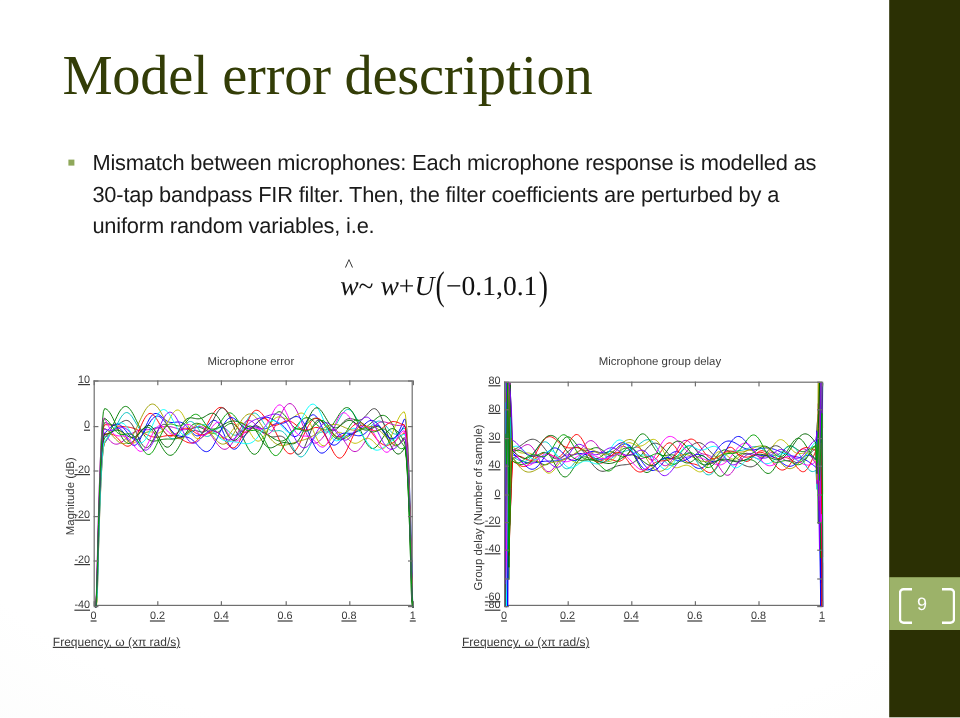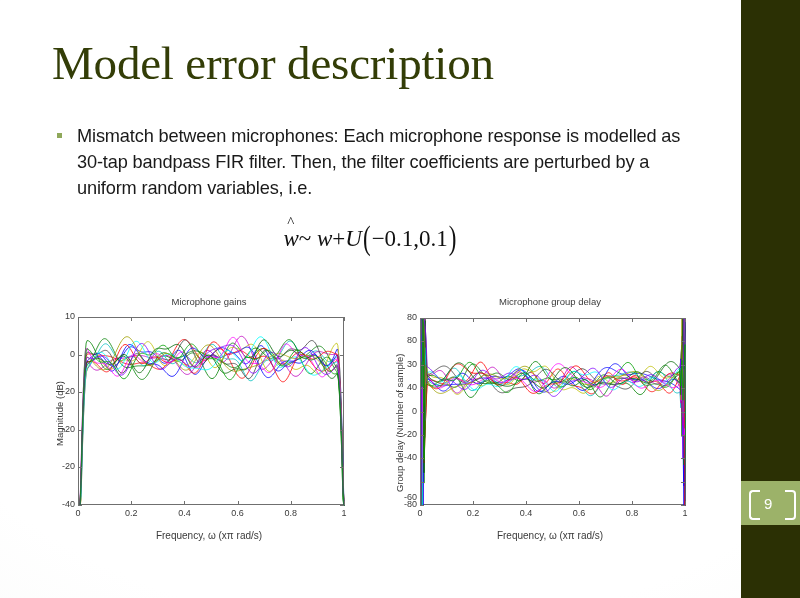--- a/index.html
+++ b/index.html
@@ -158,37 +158,38 @@
     color: #3a3a3a;
     white-space: nowrap;
     transform-origin: 0 0;
     transform: rotate(-90deg);
     font-family: "Liberation Sans", sans-serif;
   }
   .x-axis-label {
     position: absolute;
     left: 0;
     width: 100%;
-    text-align: center;
     font-size: 10px;
     color: #3a3a3a;
     font-family: "Liberation Sans", sans-serif;
+    text-decoration: underline;
   }
   .plot-frame {
     position: absolute;
     box-sizing: border-box;
     border: 1px solid #6f6f6f;
     background: #ffffff;
   }
   .tick-label {
     position: absolute;
     font-size: 9px;
     color: #3a3a3a;
     font-family: "Liberation Sans", sans-serif;
     white-space: nowrap;
+    text-decoration: underline;
   }
   .tick-label.y { text-align: right; }
   .tick-label.x { text-align: center; }
   svg.traces { position: absolute; top: 0; left: 0; display: block; }
 </style>
 </head>
 <body>
 
 <div id="slide">
 
@@ -204,21 +205,21 @@
   <div id="bullet-block">
     <span id="bullet-marker"></span>
     <span id="bullet-text">Mismatch between microphones: Each microphone response is modelled as 30-tap bandpass FIR filter. Then, the filter coefficients are perturbed by a uniform random variables, i.e.</span>
   </div>
 
   <div id="equation">
     <span class="hatw">w</span><span>~</span>&nbsp;<span class="ital">w</span><span>+</span><span class="ital">U</span><span class="bigparen">(</span><span>−0.1,0.1</span><span class="bigparen">)</span>
   </div>
 
   <div class="figure" id="figure-left">
-    <div class="fig-title">Microphone gains</div>
+    <div class="fig-title">Microphone error</div>
     <div class="y-axis-label" id="ylab-left" style="left: 10px; top: 150px;">Magnitude (dB)</div>
     <div class="plot-frame" id="plot-left" style="left: 34px; top: 21px; width: 266px; height: 188px;">
       <svg class="traces" id="svg-left" width="266" height="188">
           <path d="M0.00 188.08 L1.02 188.13 L2.05 179.43 L3.07 140.20 L4.09 108.12 L5.12 83.20 L6.14 65.41 L7.16 54.78 L8.18 51.18 L9.21 49.75 L10.23 48.17 L11.25 46.51 L12.28 44.83 L13.30 43.22 L14.32 41.74 L15.35 40.46 L16.37 39.45 L17.39 38.76 L18.42 38.42 L19.44 38.45 L20.46 38.86 L21.48 39.62 L22.51 40.69 L23.53 42.04 L24.55 43.58 L25.58 45.25 L26.60 46.95 L27.62 48.59 L28.65 50.09 L29.67 51.36 L30.69 52.34 L31.72 52.95 L32.74 53.16 L33.76 52.94 L34.78 52.28 L35.81 51.20 L36.83 49.73 L37.85 47.91 L38.88 45.82 L39.90 43.53 L40.92 41.12 L41.95 38.67 L42.97 36.29 L43.99 34.04 L45.02 32.01 L46.04 30.25 L47.06 28.81 L48.08 27.71 L49.11 26.98 L50.13 26.60 L51.15 26.56 L52.18 26.82 L53.20 27.33 L54.22 28.04 L55.25 28.88 L56.27 29.79 L57.29 30.71 L58.32 31.58 L59.34 32.37 L60.36 33.02 L61.38 33.53 L62.41 33.88 L63.43 34.07 L64.45 34.13 L65.48 34.08 L66.50 33.96 L67.52 33.82 L68.55 33.70 L69.57 33.64 L70.59 33.69 L71.62 33.89 L72.64 34.26 L73.66 34.81 L74.68 35.54 L75.71 36.45 L76.73 37.49 L77.75 38.65 L78.78 39.86 L79.80 41.08 L80.82 42.24 L81.85 43.28 L82.87 44.15 L83.89 44.79 L84.92 45.16 L85.94 45.24 L86.96 45.00 L87.98 44.46 L89.01 43.62 L90.03 42.53 L91.05 41.24 L92.08 39.80 L93.10 38.30 L94.12 36.81 L95.15 35.41 L96.17 34.19 L97.19 33.22 L98.22 32.56 L99.24 32.26 L100.26 32.36 L101.28 32.87 L102.31 33.80 L103.33 35.12 L104.35 36.78 L105.38 38.73 L106.40 40.91 L107.42 43.21 L108.45 45.57 L109.47 47.87 L110.49 50.04 L111.52 51.99 L112.54 53.64 L113.56 54.93 L114.58 55.82 L115.61 56.29 L116.63 56.32 L117.65 55.93 L118.68 55.14 L119.70 54.02 L120.72 52.61 L121.75 50.98 L122.77 49.22 L123.79 47.40 L124.82 45.59 L125.84 43.87 L126.86 42.30 L127.88 40.94 L128.91 39.80 L129.93 38.92 L130.95 38.30 L131.98 37.93 L133.00 37.79 L134.02 37.83 L135.05 38.02 L136.07 38.30 L137.09 38.63 L138.12 38.94 L139.14 39.19 L140.16 39.35 L141.18 39.38 L142.21 39.27 L143.23 39.02 L144.25 38.62 L145.28 38.11 L146.30 37.52 L147.32 36.89 L148.35 36.26 L149.37 35.68 L150.39 35.22 L151.42 34.90 L152.44 34.77 L153.46 34.86 L154.48 35.18 L155.51 35.73 L156.53 36.51 L157.55 37.48 L158.58 38.60 L159.60 39.83 L160.62 41.10 L161.65 42.34 L162.67 43.48 L163.69 44.46 L164.72 45.21 L165.74 45.68 L166.76 45.82 L167.78 45.62 L168.81 45.06 L169.83 44.16 L170.85 42.93 L171.88 41.42 L172.90 39.70 L173.92 37.83 L174.95 35.91 L175.97 34.00 L176.99 32.21 L178.02 30.62 L179.04 29.31 L180.06 28.34 L181.08 27.77 L182.11 27.64 L183.13 27.96 L184.15 28.72 L185.18 29.90 L186.20 31.47 L187.22 33.35 L188.25 35.49 L189.27 37.80 L190.29 40.18 L191.32 42.56 L192.34 44.84 L193.36 46.95 L194.38 48.80 L195.41 50.35 L196.43 51.56 L197.45 52.40 L198.48 52.87 L199.50 52.98 L200.52 52.76 L201.55 52.25 L202.57 51.51 L203.59 50.59 L204.62 49.57 L205.64 48.51 L206.66 47.47 L207.68 46.51 L208.71 45.67 L209.73 44.99 L210.75 44.49 L211.78 44.17 L212.80 44.03 L213.82 44.04 L214.85 44.17 L215.87 44.39 L216.89 44.65 L217.92 44.89 L218.94 45.08 L219.96 45.16 L220.98 45.11 L222.01 44.90 L223.03 44.51 L224.05 43.95 L225.08 43.23 L226.10 42.37 L227.12 41.41 L228.15 40.41 L229.17 39.40 L230.19 38.46 L231.22 37.63 L232.24 36.97 L233.26 36.52 L234.28 36.32 L235.31 36.40 L236.33 36.75 L237.35 37.37 L238.38 38.24 L239.40 39.31 L240.42 40.54 L241.45 41.86 L242.47 43.19 L243.49 44.46 L244.52 45.59 L245.54 46.50 L246.56 47.13 L247.58 47.42 L248.61 47.33 L249.63 46.84 L250.65 45.94 L251.68 44.64 L252.70 42.97 L253.72 41.00 L254.75 38.77 L255.77 36.38 L256.79 33.90 L257.82 31.44 L258.84 31.45 L259.86 38.93 L260.88 54.09 L261.91 77.02 L262.93 107.75 L263.95 146.34 L264.98 188.03 L266.00 188.47" fill="none" stroke="#0000ff" stroke-width="0.8"></path>
           <path d="M0.00 188.10 L1.02 188.55 L2.05 169.17 L3.07 130.96 L4.09 99.95 L5.12 76.07 L6.14 59.30 L7.16 49.62 L8.18 46.85 L9.21 46.11 L10.23 45.04 L11.25 43.65 L12.28 41.98 L13.30 40.09 L14.32 38.01 L15.35 35.81 L16.37 33.56 L17.39 31.31 L18.42 29.14 L19.44 27.11 L20.46 25.28 L21.48 23.70 L22.51 22.42 L23.53 21.47 L24.55 20.88 L25.58 20.67 L26.60 20.83 L27.62 21.36 L28.65 22.23 L29.67 23.43 L30.69 24.91 L31.72 26.63 L32.74 28.53 L33.76 30.57 L34.78 32.69 L35.81 34.84 L36.83 36.96 L37.85 39.00 L38.88 40.93 L39.90 42.71 L40.92 44.30 L41.95 45.68 L42.97 46.85 L43.99 47.80 L45.02 48.54 L46.04 49.07 L47.06 49.41 L48.08 49.58 L49.11 49.61 L50.13 49.53 L51.15 49.37 L52.18 49.15 L53.20 48.91 L54.22 48.66 L55.25 48.43 L56.27 48.23 L57.29 48.07 L58.32 47.96 L59.34 47.89 L60.36 47.86 L61.38 47.87 L62.41 47.89 L63.43 47.91 L64.45 47.91 L65.48 47.87 L66.50 47.79 L67.52 47.63 L68.55 47.40 L69.57 47.07 L70.59 46.65 L71.62 46.13 L72.64 45.52 L73.66 44.84 L74.68 44.09 L75.71 43.29 L76.73 42.47 L77.75 41.65 L78.78 40.85 L79.80 40.11 L80.82 39.45 L81.85 38.89 L82.87 38.45 L83.89 38.14 L84.92 37.97 L85.94 37.95 L86.96 38.08 L87.98 38.34 L89.01 38.72 L90.03 39.20 L91.05 39.75 L92.08 40.35 L93.10 40.96 L94.12 41.56 L95.15 42.10 L96.17 42.56 L97.19 42.90 L98.22 43.11 L99.24 43.17 L100.26 43.07 L101.28 42.80 L102.31 42.36 L103.33 41.78 L104.35 41.07 L105.38 40.25 L106.40 39.37 L107.42 38.46 L108.45 37.56 L109.47 36.73 L110.49 36.00 L111.52 35.42 L112.54 35.03 L113.56 34.86 L114.58 34.96 L115.61 35.33 L116.63 35.99 L117.65 36.95 L118.68 38.18 L119.70 39.68 L120.72 41.40 L121.75 43.32 L122.77 45.39 L123.79 47.53 L124.82 49.71 L125.84 51.85 L126.86 53.88 L127.88 55.74 L128.91 57.38 L129.93 58.72 L130.95 59.73 L131.98 60.36 L133.00 60.59 L134.02 60.40 L135.05 59.77 L136.07 58.73 L137.09 57.29 L138.12 55.49 L139.14 53.36 L140.16 50.97 L141.18 48.37 L142.21 45.63 L143.23 42.83 L144.25 40.04 L145.28 37.33 L146.30 34.77 L147.32 32.41 L148.35 30.33 L149.37 28.55 L150.39 27.13 L151.42 26.07 L152.44 25.40 L153.46 25.11 L154.48 25.18 L155.51 25.59 L156.53 26.31 L157.55 27.29 L158.58 28.48 L159.60 29.82 L160.62 31.25 L161.65 32.71 L162.67 34.14 L163.69 35.49 L164.72 36.70 L165.74 37.74 L166.76 38.57 L167.78 39.16 L168.81 39.50 L169.83 39.59 L170.85 39.44 L171.88 39.05 L172.90 38.46 L173.92 37.71 L174.95 36.83 L175.97 35.86 L176.99 34.86 L178.02 33.86 L179.04 32.93 L180.06 32.10 L181.08 31.42 L182.11 30.91 L183.13 30.61 L184.15 30.53 L185.18 30.68 L186.20 31.07 L187.22 31.68 L188.25 32.50 L189.27 33.52 L190.29 34.69 L191.32 35.98 L192.34 37.36 L193.36 38.79 L194.38 40.22 L195.41 41.61 L196.43 42.94 L197.45 44.16 L198.48 45.25 L199.50 46.19 L200.52 46.95 L201.55 47.53 L202.57 47.93 L203.59 48.14 L204.62 48.19 L205.64 48.07 L206.66 47.82 L207.68 47.45 L208.71 46.99 L209.73 46.45 L210.75 45.87 L211.78 45.26 L212.80 44.65 L213.82 44.05 L214.85 43.46 L215.87 42.91 L216.89 42.38 L217.92 41.89 L218.94 41.41 L219.96 40.96 L220.98 40.50 L222.01 40.03 L223.03 39.54 L224.05 39.01 L225.08 38.43 L226.10 37.79 L227.12 37.09 L228.15 36.32 L229.17 35.50 L230.19 34.62 L231.22 33.70 L232.24 32.77 L233.26 31.84 L234.28 30.95 L235.31 30.13 L236.33 29.40 L237.35 28.81 L238.38 28.38 L239.40 28.14 L240.42 28.13 L241.45 28.35 L242.47 28.83 L243.49 29.58 L244.52 30.58 L245.54 31.84 L246.56 33.33 L247.58 35.03 L248.61 36.90 L249.63 38.91 L250.65 41.00 L251.68 43.13 L252.70 45.24 L253.72 47.28 L254.75 49.20 L255.77 50.94 L256.79 52.45 L257.82 53.71 L258.84 57.04 L259.86 67.34 L260.88 84.72 L261.91 109.19 L262.93 140.76 L263.95 179.46 L264.98 188.36 L266.00 188.70" fill="none" stroke="#008000" stroke-width="0.8"></path>
           <path d="M0.00 188.43 L1.02 188.61 L2.05 162.97 L3.07 123.02 L4.09 90.61 L5.12 65.72 L6.14 48.35 L7.16 38.49 L8.18 35.99 L9.21 35.94 L10.23 35.95 L11.25 36.02 L12.28 36.12 L13.30 36.25 L14.32 36.40 L15.35 36.56 L16.37 36.71 L17.39 36.85 L18.42 36.99 L19.44 37.11 L20.46 37.21 L21.48 37.30 L22.51 37.38 L23.53 37.46 L24.55 37.54 L25.58 37.63 L26.60 37.73 L27.62 37.86 L28.65 38.01 L29.67 38.21 L30.69 38.44 L31.72 38.72 L32.74 39.05 L33.76 39.42 L34.78 39.84 L35.81 40.31 L36.83 40.80 L37.85 41.33 L38.88 41.88 L39.90 42.44 L40.92 43.00 L41.95 43.54 L42.97 44.07 L43.99 44.56 L45.02 45.00 L46.04 45.39 L47.06 45.72 L48.08 45.98 L49.11 46.18 L50.13 46.30 L51.15 46.35 L52.18 46.34 L53.20 46.26 L54.22 46.14 L55.25 45.97 L56.27 45.78 L57.29 45.58 L58.32 45.37 L59.34 45.18 L60.36 45.02 L61.38 44.91 L62.41 44.85 L63.43 44.85 L64.45 44.94 L65.48 45.10 L66.50 45.35 L67.52 45.68 L68.55 46.08 L69.57 46.56 L70.59 47.09 L71.62 47.66 L72.64 48.26 L73.66 48.86 L74.68 49.44 L75.71 49.98 L76.73 50.45 L77.75 50.83 L78.78 51.10 L79.80 51.22 L80.82 51.19 L81.85 50.98 L82.87 50.58 L83.89 49.99 L84.92 49.19 L85.94 48.19 L86.96 47.00 L87.98 45.62 L89.01 44.07 L90.03 42.38 L91.05 40.56 L92.08 38.66 L93.10 36.69 L94.12 34.71 L95.15 32.74 L96.17 30.82 L97.19 29.00 L98.22 27.31 L99.24 25.78 L100.26 24.44 L101.28 23.33 L102.31 22.47 L103.33 21.86 L104.35 21.54 L105.38 21.49 L106.40 21.71 L107.42 22.21 L108.45 22.95 L109.47 23.93 L110.49 25.12 L111.52 26.48 L112.54 27.97 L113.56 29.56 L114.58 31.21 L115.61 32.87 L116.63 34.50 L117.65 36.06 L118.68 37.51 L119.70 38.82 L120.72 39.95 L121.75 40.87 L122.77 41.58 L123.79 42.04 L124.82 42.27 L125.84 42.25 L126.86 42.00 L127.88 41.53 L128.91 40.87 L129.93 40.03 L130.95 39.06 L131.98 38.00 L133.00 36.87 L134.02 35.73 L135.05 34.62 L136.07 33.58 L137.09 32.65 L138.12 31.89 L139.14 31.31 L140.16 30.95 L141.18 30.83 L142.21 30.98 L143.23 31.41 L144.25 32.11 L145.28 33.09 L146.30 34.33 L147.32 35.81 L148.35 37.50 L149.37 39.38 L150.39 41.40 L151.42 43.53 L152.44 45.70 L153.46 47.88 L154.48 50.02 L155.51 52.07 L156.53 53.97 L157.55 55.68 L158.58 57.17 L159.60 58.39 L160.62 59.32 L161.65 59.94 L162.67 60.22 L163.69 60.17 L164.72 59.78 L165.74 59.06 L166.76 58.03 L167.78 56.71 L168.81 55.14 L169.83 53.35 L170.85 51.39 L171.88 49.29 L172.90 47.11 L173.92 44.90 L174.95 42.71 L175.97 40.58 L176.99 38.57 L178.02 36.71 L179.04 35.05 L180.06 33.61 L181.08 32.42 L182.11 31.50 L183.13 30.87 L184.15 30.52 L185.18 30.46 L186.20 30.67 L187.22 31.14 L188.25 31.84 L189.27 32.74 L190.29 33.82 L191.32 35.02 L192.34 36.32 L193.36 37.66 L194.38 39.02 L195.41 40.34 L196.43 41.59 L197.45 42.74 L198.48 43.75 L199.50 44.59 L200.52 45.25 L201.55 45.71 L202.57 45.96 L203.59 45.99 L204.62 45.82 L205.64 45.45 L206.66 44.90 L207.68 44.19 L208.71 43.35 L209.73 42.40 L210.75 41.37 L211.78 40.31 L212.80 39.24 L213.82 38.21 L214.85 37.24 L215.87 36.36 L216.89 35.61 L217.92 35.01 L218.94 34.58 L219.96 34.34 L220.98 34.29 L222.01 34.44 L223.03 34.79 L224.05 35.34 L225.08 36.07 L226.10 36.96 L227.12 38.01 L228.15 39.18 L229.17 40.44 L230.19 41.77 L231.22 43.14 L232.24 44.52 L233.26 45.87 L234.28 47.17 L235.31 48.39 L236.33 49.51 L237.35 50.50 L238.38 51.35 L239.40 52.04 L240.42 52.56 L241.45 52.91 L242.47 53.09 L243.49 53.09 L244.52 52.93 L245.54 52.61 L246.56 52.15 L247.58 51.55 L248.61 50.85 L249.63 50.06 L250.65 49.19 L251.68 48.27 L252.70 47.31 L253.72 46.33 L254.75 45.35 L255.77 44.39 L256.79 43.45 L257.82 42.55 L258.84 44.06 L259.86 52.89 L260.88 69.18 L261.91 92.95 L262.93 124.17 L263.95 162.86 L264.98 188.07 L266.00 188.56" fill="none" stroke="#ff0000" stroke-width="0.8"></path>
           <path d="M0.00 188.64 L1.02 188.52 L2.05 170.82 L3.07 131.14 L4.09 99.07 L5.12 74.57 L6.14 57.58 L7.16 48.04 L8.18 45.73 L9.21 45.70 L10.23 45.52 L11.25 45.13 L12.28 44.50 L13.30 43.61 L14.32 42.46 L15.35 41.07 L16.37 39.46 L17.39 37.69 L18.42 35.81 L19.44 33.90 L20.46 32.04 L21.48 30.30 L22.51 28.76 L23.53 27.50 L24.55 26.55 L25.58 25.98 L26.60 25.79 L27.62 26.01 L28.65 26.61 L29.67 27.56 L30.69 28.83 L31.72 30.33 L32.74 32.00 L33.76 33.77 L34.78 35.54 L35.81 37.24 L36.83 38.79 L37.85 40.12 L38.88 41.20 L39.90 41.99 L40.92 42.47 L41.95 42.65 L42.97 42.55 L43.99 42.20 L45.02 41.67 L46.04 41.01 L47.06 40.28 L48.08 39.57 L49.11 38.94 L50.13 38.45 L51.15 38.15 L52.18 38.07 L53.20 38.25 L54.22 38.68 L55.25 39.34 L56.27 40.21 L57.29 41.25 L58.32 42.39 L59.34 43.56 L60.36 44.70 L61.38 45.74 L62.41 46.60 L63.43 47.23 L64.45 47.58 L65.48 47.61 L66.50 47.32 L67.52 46.70 L68.55 45.78 L69.57 44.60 L70.59 43.21 L71.62 41.68 L72.64 40.08 L73.66 38.50 L74.68 37.00 L75.71 35.68 L76.73 34.60 L77.75 33.80 L78.78 33.34 L79.80 33.22 L80.82 33.45 L81.85 34.02 L82.87 34.89 L83.89 36.00 L84.92 37.30 L85.94 38.71 L86.96 40.16 L87.98 41.56 L89.01 42.85 L90.03 43.95 L91.05 44.82 L92.08 45.41 L93.10 45.70 L94.12 45.69 L95.15 45.39 L96.17 44.84 L97.19 44.07 L98.22 43.16 L99.24 42.16 L100.26 41.14 L101.28 40.18 L102.31 39.33 L103.33 38.66 L104.35 38.21 L105.38 38.00 L106.40 38.06 L107.42 38.36 L108.45 38.90 L109.47 39.62 L110.49 40.48 L111.52 41.41 L112.54 42.35 L113.56 43.21 L114.58 43.93 L115.61 44.44 L116.63 44.69 L117.65 44.64 L118.68 44.25 L119.70 43.53 L120.72 42.48 L121.75 41.15 L122.77 39.57 L123.79 37.80 L124.82 35.93 L125.84 34.03 L126.86 32.19 L127.88 30.48 L128.91 28.98 L129.93 27.76 L130.95 26.87 L131.98 26.35 L133.00 26.21 L134.02 26.44 L135.05 27.03 L136.07 27.94 L137.09 29.11 L138.12 30.48 L139.14 31.99 L140.16 33.55 L141.18 35.09 L142.21 36.54 L143.23 37.85 L144.25 38.96 L145.28 39.86 L146.30 40.52 L147.32 40.95 L148.35 41.17 L149.37 41.22 L150.39 41.15 L151.42 41.02 L152.44 40.90 L153.46 40.84 L154.48 40.92 L155.51 41.18 L156.53 41.68 L157.55 42.45 L158.58 43.49 L159.60 44.82 L160.62 46.39 L161.65 48.18 L162.67 50.14 L163.69 52.18 L164.72 54.25 L165.74 56.24 L166.76 58.10 L167.78 59.72 L168.81 61.06 L169.83 62.04 L170.85 62.62 L171.88 62.79 L172.90 62.53 L173.92 61.87 L174.95 60.82 L175.97 59.45 L176.99 57.81 L178.02 55.98 L179.04 54.04 L180.06 52.07 L181.08 50.15 L182.11 48.34 L183.13 46.71 L184.15 45.30 L185.18 44.15 L186.20 43.25 L187.22 42.62 L188.25 42.22 L189.27 42.01 L190.29 41.94 L191.32 41.96 L192.34 41.99 L193.36 41.97 L194.38 41.85 L195.41 41.55 L196.43 41.05 L197.45 40.31 L198.48 39.32 L199.50 38.09 L200.52 36.64 L201.55 35.01 L202.57 33.26 L203.59 31.45 L204.62 29.65 L205.64 27.95 L206.66 26.41 L207.68 25.11 L208.71 24.10 L209.73 23.43 L210.75 23.14 L211.78 23.24 L212.80 23.71 L213.82 24.54 L214.85 25.68 L215.87 27.08 L216.89 28.66 L217.92 30.35 L218.94 32.07 L219.96 33.72 L220.98 35.24 L222.01 36.57 L223.03 37.63 L224.05 38.41 L225.08 38.87 L226.10 39.01 L227.12 38.86 L228.15 38.44 L229.17 37.81 L230.19 37.02 L231.22 36.15 L232.24 35.27 L233.26 34.44 L234.28 33.74 L235.31 33.23 L236.33 32.95 L237.35 32.93 L238.38 33.19 L239.40 33.72 L240.42 34.49 L241.45 35.48 L242.47 36.63 L243.49 37.88 L244.52 39.15 L245.54 40.39 L246.56 41.51 L247.58 42.46 L248.61 43.19 L249.63 43.65 L250.65 43.81 L251.68 43.69 L252.70 43.28 L253.72 42.63 L254.75 41.76 L255.77 40.76 L256.79 39.68 L257.82 38.60 L258.84 39.97 L259.86 48.76 L260.88 65.19 L261.91 89.32 L262.93 121.18 L263.95 160.80 L264.98 188.69 L266.00 188.14" fill="none" stroke="#00bfbf" stroke-width="0.8"></path>
           <path d="M0.00 188.14 L1.02 188.52 L2.05 157.70 L3.07 119.79 L4.09 89.44 L5.12 66.63 L6.14 51.30 L7.16 43.42 L8.18 42.79 L9.21 44.47 L10.23 46.06 L11.25 47.51 L12.28 48.80 L13.30 49.90 L14.32 50.79 L15.35 51.46 L16.37 51.91 L17.39 52.14 L18.42 52.15 L19.44 51.95 L20.46 51.58 L21.48 51.04 L22.51 50.36 L23.53 49.58 L24.55 48.73 L25.58 47.82 L26.60 46.90 L27.62 45.98 L28.65 45.09 L29.67 44.25 L30.69 43.48 L31.72 42.80 L32.74 42.20 L33.76 41.69 L34.78 41.27 L35.81 40.94 L36.83 40.69 L37.85 40.51 L38.88 40.39 L39.90 40.30 L40.92 40.25 L41.95 40.20 L42.97 40.16 L43.99 40.11 L45.02 40.04 L46.04 39.93 L47.06 39.80 L48.08 39.63 L49.11 39.43 L50.13 39.20 L51.15 38.94 L52.18 38.68 L53.20 38.41 L54.22 38.14 L55.25 37.90 L56.27 37.69 L57.29 37.51 L58.32 37.39 L59.34 37.32 L60.36 37.32 L61.38 37.37 L62.41 37.49 L63.43 37.66 L64.45 37.88 L65.48 38.14 L66.50 38.43 L67.52 38.73 L68.55 39.03 L69.57 39.32 L70.59 39.57 L71.62 39.79 L72.64 39.94 L73.66 40.04 L74.68 40.06 L75.71 40.01 L76.73 39.88 L77.75 39.69 L78.78 39.44 L79.80 39.14 L80.82 38.81 L81.85 38.47 L82.87 38.14 L83.89 37.85 L84.92 37.61 L85.94 37.46 L86.96 37.41 L87.98 37.49 L89.01 37.71 L90.03 38.08 L91.05 38.63 L92.08 39.34 L93.10 40.22 L94.12 41.25 L95.15 42.43 L96.17 43.72 L97.19 45.12 L98.22 46.57 L99.24 48.06 L100.26 49.54 L101.28 50.97 L102.31 52.31 L103.33 53.52 L104.35 54.56 L105.38 55.40 L106.40 56.00 L107.42 56.35 L108.45 56.43 L109.47 56.22 L110.49 55.73 L111.52 54.95 L112.54 53.91 L113.56 52.62 L114.58 51.13 L115.61 49.45 L116.63 47.64 L117.65 45.75 L118.68 43.81 L119.70 41.89 L120.72 40.04 L121.75 38.30 L122.77 36.72 L123.79 35.34 L124.82 34.20 L125.84 33.31 L126.86 32.71 L127.88 32.40 L128.91 32.38 L129.93 32.63 L130.95 33.15 L131.98 33.90 L133.00 34.84 L134.02 35.94 L135.05 37.13 L136.07 38.38 L137.09 39.62 L138.12 40.81 L139.14 41.88 L140.16 42.78 L141.18 43.47 L142.21 43.92 L143.23 44.08 L144.25 43.94 L145.28 43.49 L146.30 42.73 L147.32 41.66 L148.35 40.30 L149.37 38.69 L150.39 36.86 L151.42 34.87 L152.44 32.76 L153.46 30.59 L154.48 28.43 L155.51 26.34 L156.53 24.38 L157.55 22.61 L158.58 21.08 L159.60 19.85 L160.62 18.96 L161.65 18.43 L162.67 18.29 L163.69 18.54 L164.72 19.20 L165.74 20.23 L166.76 21.62 L167.78 23.34 L168.81 25.34 L169.83 27.57 L170.85 29.98 L171.88 32.49 L172.90 35.06 L173.92 37.61 L174.95 40.08 L175.97 42.42 L176.99 44.56 L178.02 46.46 L179.04 48.08 L180.06 49.39 L181.08 50.37 L182.11 51.01 L183.13 51.31 L184.15 51.29 L185.18 50.96 L186.20 50.36 L187.22 49.54 L188.25 48.52 L189.27 47.38 L190.29 46.15 L191.32 44.90 L192.34 43.68 L193.36 42.55 L194.38 41.55 L195.41 40.72 L196.43 40.12 L197.45 39.75 L198.48 39.64 L199.50 39.81 L200.52 40.25 L201.55 40.95 L202.57 41.89 L203.59 43.05 L204.62 44.40 L205.64 45.88 L206.66 47.47 L207.68 49.10 L208.71 50.73 L209.73 52.31 L210.75 53.78 L211.78 55.11 L212.80 56.25 L213.82 57.17 L214.85 57.83 L215.87 58.22 L216.89 58.33 L217.92 58.15 L218.94 57.68 L219.96 56.94 L220.98 55.95 L222.01 54.73 L223.03 53.32 L224.05 51.75 L225.08 50.06 L226.10 48.29 L227.12 46.50 L228.15 44.71 L229.17 42.96 L230.19 41.31 L231.22 39.76 L232.24 38.36 L233.26 37.13 L234.28 36.07 L235.31 35.20 L236.33 34.52 L237.35 34.03 L238.38 33.71 L239.40 33.56 L240.42 33.55 L241.45 33.66 L242.47 33.87 L243.49 34.16 L244.52 34.50 L245.54 34.86 L246.56 35.22 L247.58 35.56 L248.61 35.87 L249.63 36.13 L250.65 36.32 L251.68 36.45 L252.70 36.51 L253.72 36.51 L254.75 36.45 L255.77 36.33 L256.79 36.17 L257.82 35.99 L258.84 38.17 L259.86 47.61 L260.88 64.49 L261.91 88.81 L262.93 120.59 L263.95 159.84 L264.98 188.27 L266.00 188.02" fill="none" stroke="#bf00bf" stroke-width="0.8"></path>
           <path d="M0.00 188.50 L1.02 188.29 L2.05 182.11 L3.07 142.62 L4.09 110.16 L5.12 84.75 L6.14 66.42 L7.16 55.23 L8.18 51.10 L9.21 49.21 L10.23 47.28 L11.25 45.39 L12.28 43.63 L13.30 42.08 L14.32 40.80 L15.35 39.85 L16.37 39.27 L17.39 39.06 L18.42 39.23 L19.44 39.76 L20.46 40.60 L21.48 41.71 L22.51 43.01 L23.53 44.43 L24.55 45.88 L25.58 47.29 L26.60 48.59 L27.62 49.70 L28.65 50.57 L29.67 51.17 L30.69 51.46 L31.72 51.45 L32.74 51.14 L33.76 50.57 L34.78 49.77 L35.81 48.80 L36.83 47.71 L37.85 46.59 L38.88 45.48 L39.90 44.44 L40.92 43.54 L41.95 42.80 L42.97 42.25 L43.99 41.91 L45.02 41.76 L46.04 41.79 L47.06 41.96 L48.08 42.22 L49.11 42.52 L50.13 42.79 L51.15 42.98 L52.18 43.02 L53.20 42.86 L54.22 42.47 L55.25 41.81 L56.27 40.87 L57.29 39.66 L58.32 38.21 L59.34 36.54 L60.36 34.72 L61.38 32.82 L62.41 30.91 L63.43 29.07 L64.45 27.39 L65.48 25.94 L66.50 24.80 L67.52 24.03 L68.55 23.66 L69.57 23.72 L70.59 24.23 L71.62 25.16 L72.64 26.49 L73.66 28.15 L74.68 30.10 L75.71 32.24 L76.73 34.49 L77.75 36.78 L78.78 39.00 L79.80 41.07 L80.82 42.94 L81.85 44.53 L82.87 45.80 L83.89 46.73 L84.92 47.32 L85.94 47.58 L86.96 47.53 L87.98 47.22 L89.01 46.70 L90.03 46.05 L91.05 45.32 L92.08 44.59 L93.10 43.92 L94.12 43.36 L95.15 42.95 L96.17 42.73 L97.19 42.71 L98.22 42.89 L99.24 43.25 L100.26 43.75 L101.28 44.36 L102.31 45.02 L103.33 45.66 L104.35 46.24 L105.38 46.68 L106.40 46.95 L107.42 46.99 L108.45 46.78 L109.47 46.31 L110.49 45.58 L111.52 44.61 L112.54 43.43 L113.56 42.10 L114.58 40.67 L115.61 39.22 L116.63 37.82 L117.65 36.55 L118.68 35.48 L119.70 34.67 L120.72 34.16 L121.75 34.00 L122.77 34.20 L123.79 34.76 L124.82 35.66 L125.84 36.87 L126.86 38.32 L127.88 39.94 L128.91 41.67 L129.93 43.41 L130.95 45.07 L131.98 46.57 L133.00 47.84 L134.02 48.80 L135.05 49.41 L136.07 49.64 L137.09 49.46 L138.12 48.88 L139.14 47.93 L140.16 46.65 L141.18 45.09 L142.21 43.32 L143.23 41.42 L144.25 39.46 L145.28 37.54 L146.30 35.71 L147.32 34.05 L148.35 32.60 L149.37 31.41 L150.39 30.50 L151.42 29.88 L152.44 29.52 L153.46 29.40 L154.48 29.49 L155.51 29.73 L156.53 30.06 L157.55 30.43 L158.58 30.77 L159.60 31.04 L160.62 31.19 L161.65 31.18 L162.67 31.01 L163.69 30.67 L164.72 30.18 L165.74 29.56 L166.76 28.85 L167.78 28.12 L168.81 27.42 L169.83 26.83 L170.85 26.39 L171.88 26.19 L172.90 26.26 L173.92 26.66 L174.95 27.40 L175.97 28.50 L176.99 29.94 L178.02 31.71 L179.04 33.75 L180.06 36.01 L181.08 38.41 L182.11 40.87 L183.13 43.31 L184.15 45.64 L185.18 47.78 L186.20 49.64 L187.22 51.18 L188.25 52.33 L189.27 53.09 L190.29 53.42 L191.32 53.35 L192.34 52.91 L193.36 52.14 L194.38 51.10 L195.41 49.86 L196.43 48.52 L197.45 47.14 L198.48 45.82 L199.50 44.62 L200.52 43.61 L201.55 42.86 L202.57 42.38 L203.59 42.20 L204.62 42.33 L205.64 42.74 L206.66 43.40 L207.68 44.27 L208.71 45.28 L209.73 46.38 L210.75 47.50 L211.78 48.57 L212.80 49.52 L213.82 50.32 L214.85 50.92 L215.87 51.29 L216.89 51.43 L217.92 51.34 L218.94 51.05 L219.96 50.58 L220.98 50.00 L222.01 49.35 L223.03 48.69 L224.05 48.10 L225.08 47.61 L226.10 47.29 L227.12 47.18 L228.15 47.29 L229.17 47.64 L230.19 48.22 L231.22 49.00 L232.24 49.96 L233.26 51.02 L234.28 52.14 L235.31 53.22 L236.33 54.21 L237.35 55.01 L238.38 55.56 L239.40 55.80 L240.42 55.68 L241.45 55.16 L242.47 54.24 L243.49 52.90 L244.52 51.19 L245.54 49.13 L246.56 46.80 L247.58 44.25 L248.61 41.59 L249.63 38.88 L250.65 36.23 L251.68 33.72 L252.70 31.44 L253.72 29.44 L254.75 27.79 L255.77 26.52 L256.79 25.65 L257.82 25.18 L258.84 27.45 L259.86 37.34 L260.88 54.93 L261.91 80.16 L262.93 112.97 L263.95 153.28 L264.98 188.22 L266.00 188.18" fill="none" stroke="#bfbf00" stroke-width="0.8"></path>
           <path d="M0.00 188.65 L1.02 188.07 L2.05 163.08 L3.07 122.49 L4.09 89.53 L5.12 64.23 L6.14 46.59 L7.16 36.64 L8.18 34.18 L9.21 34.30 L10.23 34.58 L11.25 34.96 L12.28 35.38 L13.30 35.78 L14.32 36.11 L15.35 36.32 L16.37 36.39 L17.39 36.28 L18.42 36.01 L19.44 35.58 L20.46 35.03 L21.48 34.40 L22.51 33.76 L23.53 33.16 L24.55 32.69 L25.58 32.39 L26.60 32.34 L27.62 32.58 L28.65 33.16 L29.67 34.08 L30.69 35.34 L31.72 36.92 L32.74 38.78 L33.76 40.86 L34.78 43.08 L35.81 45.34 L36.83 47.57 L37.85 49.65 L38.88 51.49 L39.90 53.02 L40.92 54.15 L41.95 54.85 L42.97 55.07 L43.99 54.81 L45.02 54.08 L46.04 52.93 L47.06 51.40 L48.08 49.59 L49.11 47.58 L50.13 45.47 L51.15 43.37 L52.18 41.37 L53.20 39.56 L54.22 38.04 L55.25 36.86 L56.27 36.06 L57.29 35.66 L58.32 35.67 L59.34 36.06 L60.36 36.79 L61.38 37.80 L62.41 39.01 L63.43 40.34 L64.45 41.72 L65.48 43.04 L66.50 44.25 L67.52 45.27 L68.55 46.06 L69.57 46.58 L70.59 46.83 L71.62 46.79 L72.64 46.50 L73.66 46.00 L74.68 45.33 L75.71 44.55 L76.73 43.73 L77.75 42.93 L78.78 42.20 L79.80 41.59 L80.82 41.13 L81.85 40.85 L82.87 40.74 L83.89 40.80 L84.92 40.99 L85.94 41.26 L86.96 41.57 L87.98 41.85 L89.01 42.04 L90.03 42.07 L91.05 41.89 L92.08 41.45 L93.10 40.73 L94.12 39.71 L95.15 38.39 L96.17 36.81 L97.19 35.01 L98.22 33.06 L99.24 31.03 L100.26 29.00 L101.28 27.08 L102.31 25.35 L103.33 23.90 L104.35 22.81 L105.38 22.13 L106.40 21.92 L107.42 22.20 L108.45 22.96 L109.47 24.17 L110.49 25.80 L111.52 27.77 L112.54 30.00 L113.56 32.39 L114.58 34.84 L115.61 37.24 L116.63 39.50 L117.65 41.52 L118.68 43.22 L119.70 44.56 L120.72 45.48 L121.75 45.98 L122.77 46.06 L123.79 45.76 L124.82 45.12 L125.84 44.21 L126.86 43.11 L127.88 41.91 L128.91 40.69 L129.93 39.53 L130.95 38.52 L131.98 37.71 L133.00 37.16 L134.02 36.89 L135.05 36.92 L136.07 37.23 L137.09 37.80 L138.12 38.59 L139.14 39.55 L140.16 40.61 L141.18 41.70 L142.21 42.77 L143.23 43.75 L144.25 44.59 L145.28 45.27 L146.30 45.75 L147.32 46.04 L148.35 46.15 L149.37 46.11 L150.39 45.96 L151.42 45.76 L152.44 45.56 L153.46 45.42 L154.48 45.41 L155.51 45.58 L156.53 45.96 L157.55 46.59 L158.58 47.48 L159.60 48.61 L160.62 49.96 L161.65 51.48 L162.67 53.10 L163.69 54.75 L164.72 56.35 L165.74 57.81 L166.76 59.04 L167.78 59.95 L168.81 60.50 L169.83 60.61 L170.85 60.25 L171.88 59.42 L172.90 58.13 L173.92 56.40 L174.95 54.30 L175.97 51.89 L176.99 49.28 L178.02 46.55 L179.04 43.82 L180.06 41.19 L181.08 38.76 L182.11 36.61 L183.13 34.83 L184.15 33.45 L185.18 32.51 L186.20 32.03 L187.22 31.97 L188.25 32.31 L189.27 32.99 L190.29 33.93 L191.32 35.05 L192.34 36.26 L193.36 37.47 L194.38 38.60 L195.41 39.56 L196.43 40.30 L197.45 40.77 L198.48 40.94 L199.50 40.80 L200.52 40.37 L201.55 39.68 L202.57 38.78 L203.59 37.71 L204.62 36.56 L205.64 35.38 L206.66 34.24 L207.68 33.21 L208.71 32.32 L209.73 31.63 L210.75 31.15 L211.78 30.88 L212.80 30.81 L213.82 30.91 L214.85 31.14 L215.87 31.45 L216.89 31.77 L217.92 32.05 L218.94 32.23 L219.96 32.26 L220.98 32.09 L222.01 31.72 L223.03 31.12 L224.05 30.31 L225.08 29.31 L226.10 28.19 L227.12 26.99 L228.15 25.78 L229.17 24.66 L230.19 23.70 L231.22 22.99 L232.24 22.59 L233.26 22.57 L234.28 22.97 L235.31 23.82 L236.33 25.11 L237.35 26.83 L238.38 28.94 L239.40 31.38 L240.42 34.06 L241.45 36.89 L242.47 39.76 L243.49 42.58 L244.52 45.24 L245.54 47.64 L246.56 49.70 L247.58 51.35 L248.61 52.56 L249.63 53.29 L250.65 53.55 L251.68 53.37 L252.70 52.78 L253.72 51.86 L254.75 50.69 L255.77 49.35 L256.79 47.94 L257.82 46.56 L258.84 47.65 L259.86 56.20 L260.88 72.41 L261.91 96.33 L262.93 127.99 L263.95 167.37 L264.98 188.56 L266.00 188.35" fill="none" stroke="#404040" stroke-width="0.8"></path>

